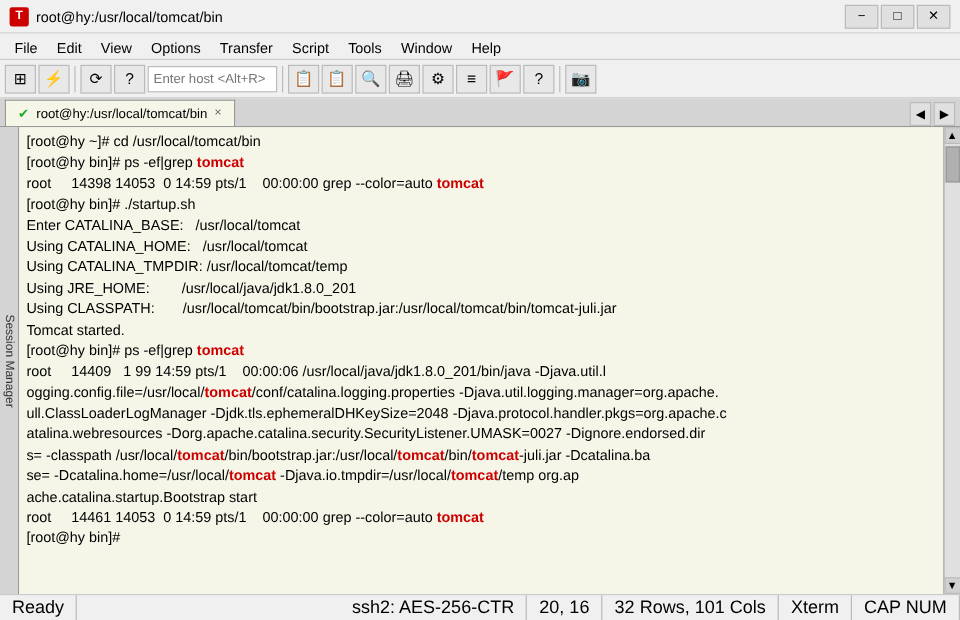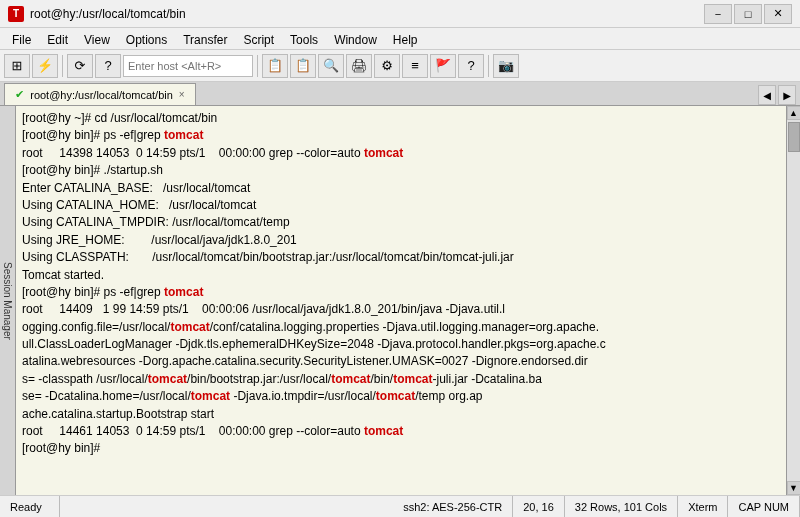--- a/index.html
+++ b/index.html
@@ -78,21 +78,21 @@
       display: flex; align-items: center; justify-content: center;
       cursor: pointer; font-size: 13px;
     }
     .toolbar-divider {
       width: 1px; height: 22px;
       background: #bbb;
       margin: 0 2px;
     }
     .host-input {
       height: 22px;
-      width: 130px;
+      width: 108px;
       border: 1px solid #bbb;
       padding: 0 4px;
       font-size: 11px;
       background: white;
     }
 
     
     .tab-bar {
       background: #d4d4d4;
       height: 24px;
@@ -178,21 +178,21 @@
       margin-top: 2px;
     }
 
     
     .status-bar {
       height: 22px;
       background: #f0f0f0;
       border-top: 1px solid #ccc;
       display: flex;
       align-items: center;
-      font-size: 11px;
+      font-size: 15px;
     }
     .status-segment {
       padding: 0 10px;
       border-right: 1px solid #bbb;
       height: 100%;
       display: flex; align-items: center;
     }
     .status-segment:first-child {
       min-width: 60px;
     }

